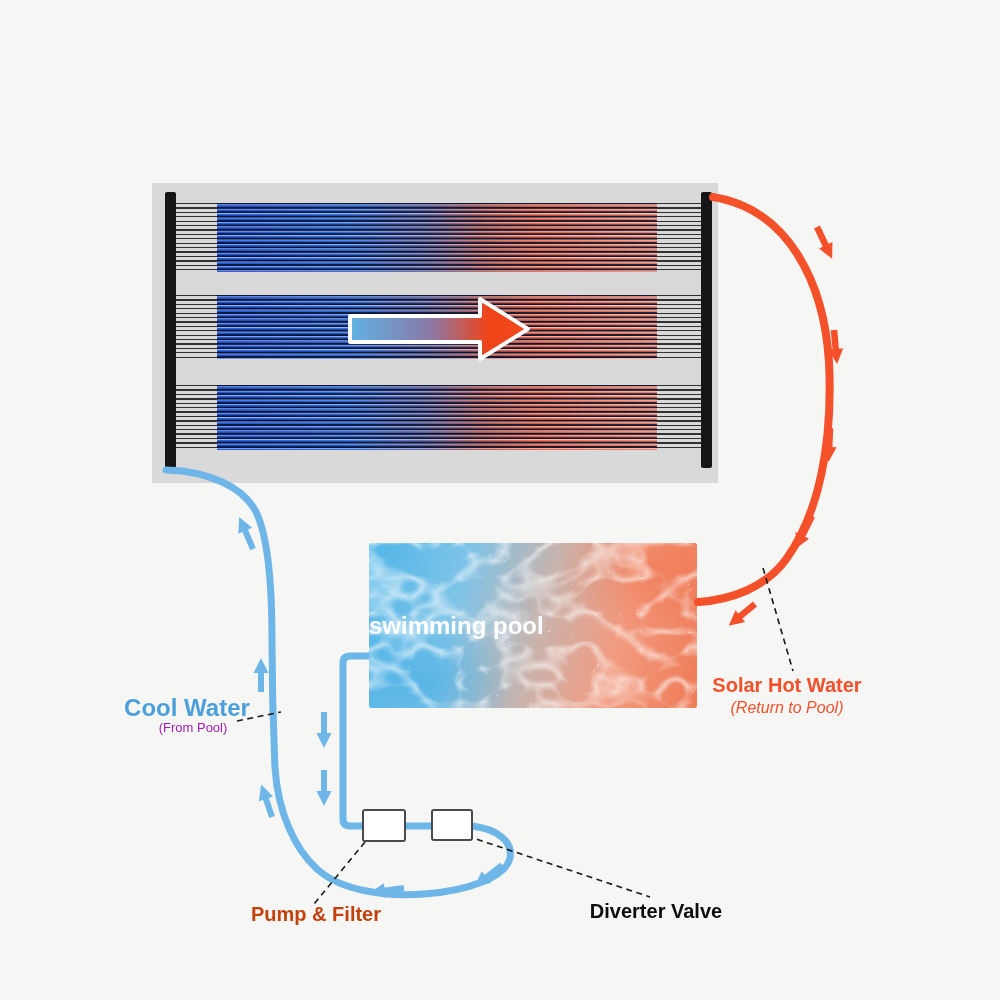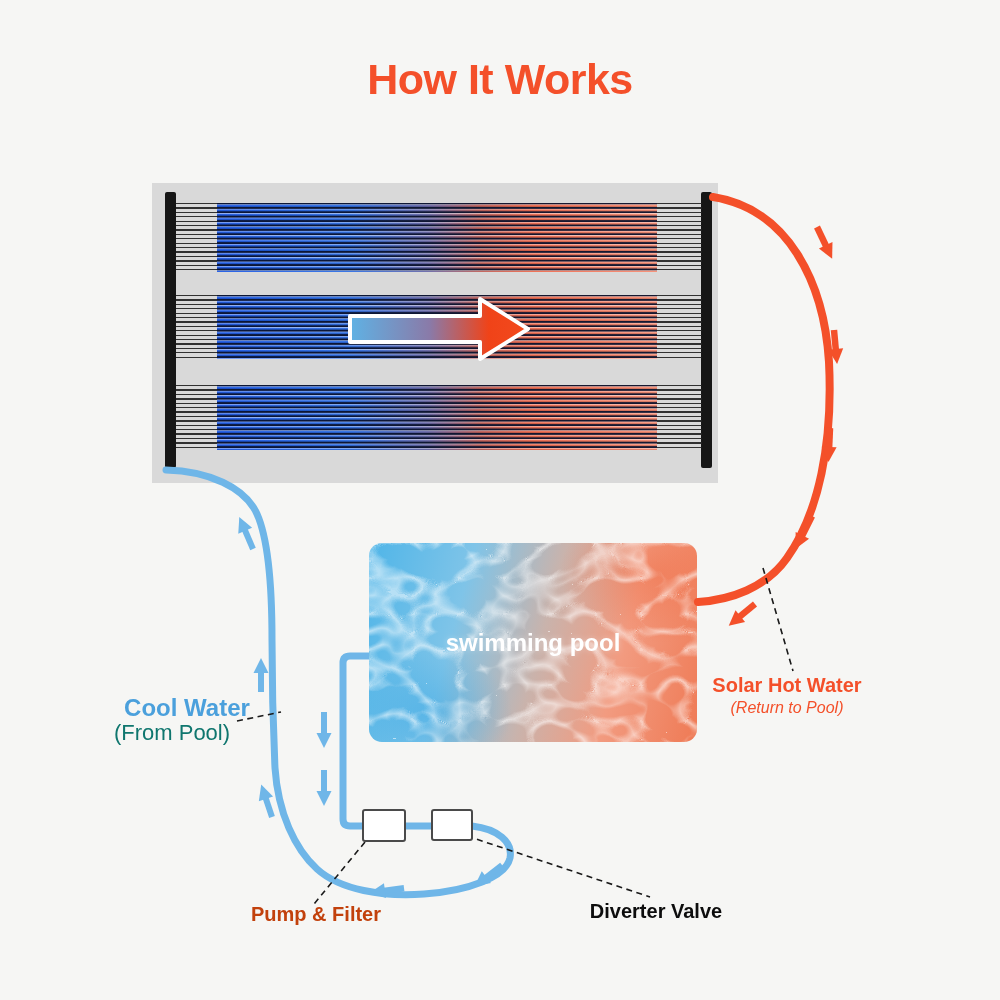--- a/index.html
+++ b/index.html
@@ -37,48 +37,47 @@
         rgba(255,255,255,0.50) 1.7px,
         rgba(255,255,255,0.06) 2.5px,
         rgba(0,0,0,0.14) 3.5px,
         rgba(10,18,45,0.95) 4.4px),
       linear-gradient(90deg,
         #1E5AE6 0%, #2E6FE4 30%, #6A69A8 48%,
         #C06058 60%, #EE6A4E 72%, #F68D74 100%);
   }
   
   .pool{
-    left:369px;top:543px;width:328px;height:199px;border-radius:13px;
-    display:flex;align-items:center;justify-content:center;overflow:hidden;
+    left:369px;top:543px;width:328px;height:165px;border-radius:2px;
+    display:flex;align-items:center;justify-content:flex-start;overflow:hidden;
     background:
       radial-gradient(120px 90px at 18% 85%, rgba(60,170,230,0.55), rgba(60,170,230,0) 70%),
       radial-gradient(140px 100px at 88% 15%, rgba(240,110,70,0.5), rgba(240,110,70,0) 70%),
       linear-gradient(105deg, #4FB5E8 0%, #7FC4E8 28%, #C9B3AC 52%, #F29B80 74%, #EF7A55 100%);
   }
   .pool svg{position:absolute;inset:0;}
   .pool-label{
     position:relative;color:#FFFFFF;font-weight:700;font-size:24px;
     text-shadow:0 0 6px rgba(255,255,255,0.35);
   }
   
   .lbl{transform:translateX(-50%);text-align:left;white-space:nowrap;}
   .cool-title{left:187px;top:694px;font-size:24px;font-weight:700;color:#4BA0DC;}
-  .cool-sub{left:172px;top:720px;font-size:22px;color:#0f766e;}
+  .cool-sub{left:193px;top:720px;font-size:13px;color:#a21caf;}
   .solar-title{left:787px;top:674px;font-size:20px;font-weight:700;color:#F4502A;}
   .solar-sub{left:787px;top:699px;font-size:16px;color:#F4502A;font-style:italic;}
   .pump-lbl{left:316px;top:903px;font-size:20px;font-weight:700;color:#c2410c;}
   .diverter-lbl{left:656px;top:900px;font-size:20px;font-weight:700;color:#0D0D0D;}
   .overlay{left:0;top:0;width:1000px;height:1000px;pointer-events:none;}
 </style>
 </head>
 <body>
 
 <div class="stage">
 
-  <div class="abs title">How It Works</div>
 
   <div class="abs panel">
     <div class="manifold left"></div>
     <div class="manifold right"></div>
 
     <div class="tube-row" style="top:20px;height:69px;">
       <div class="connector l"></div>
       <div class="tubes"></div>
       <div class="connector r"></div>
     </div>

